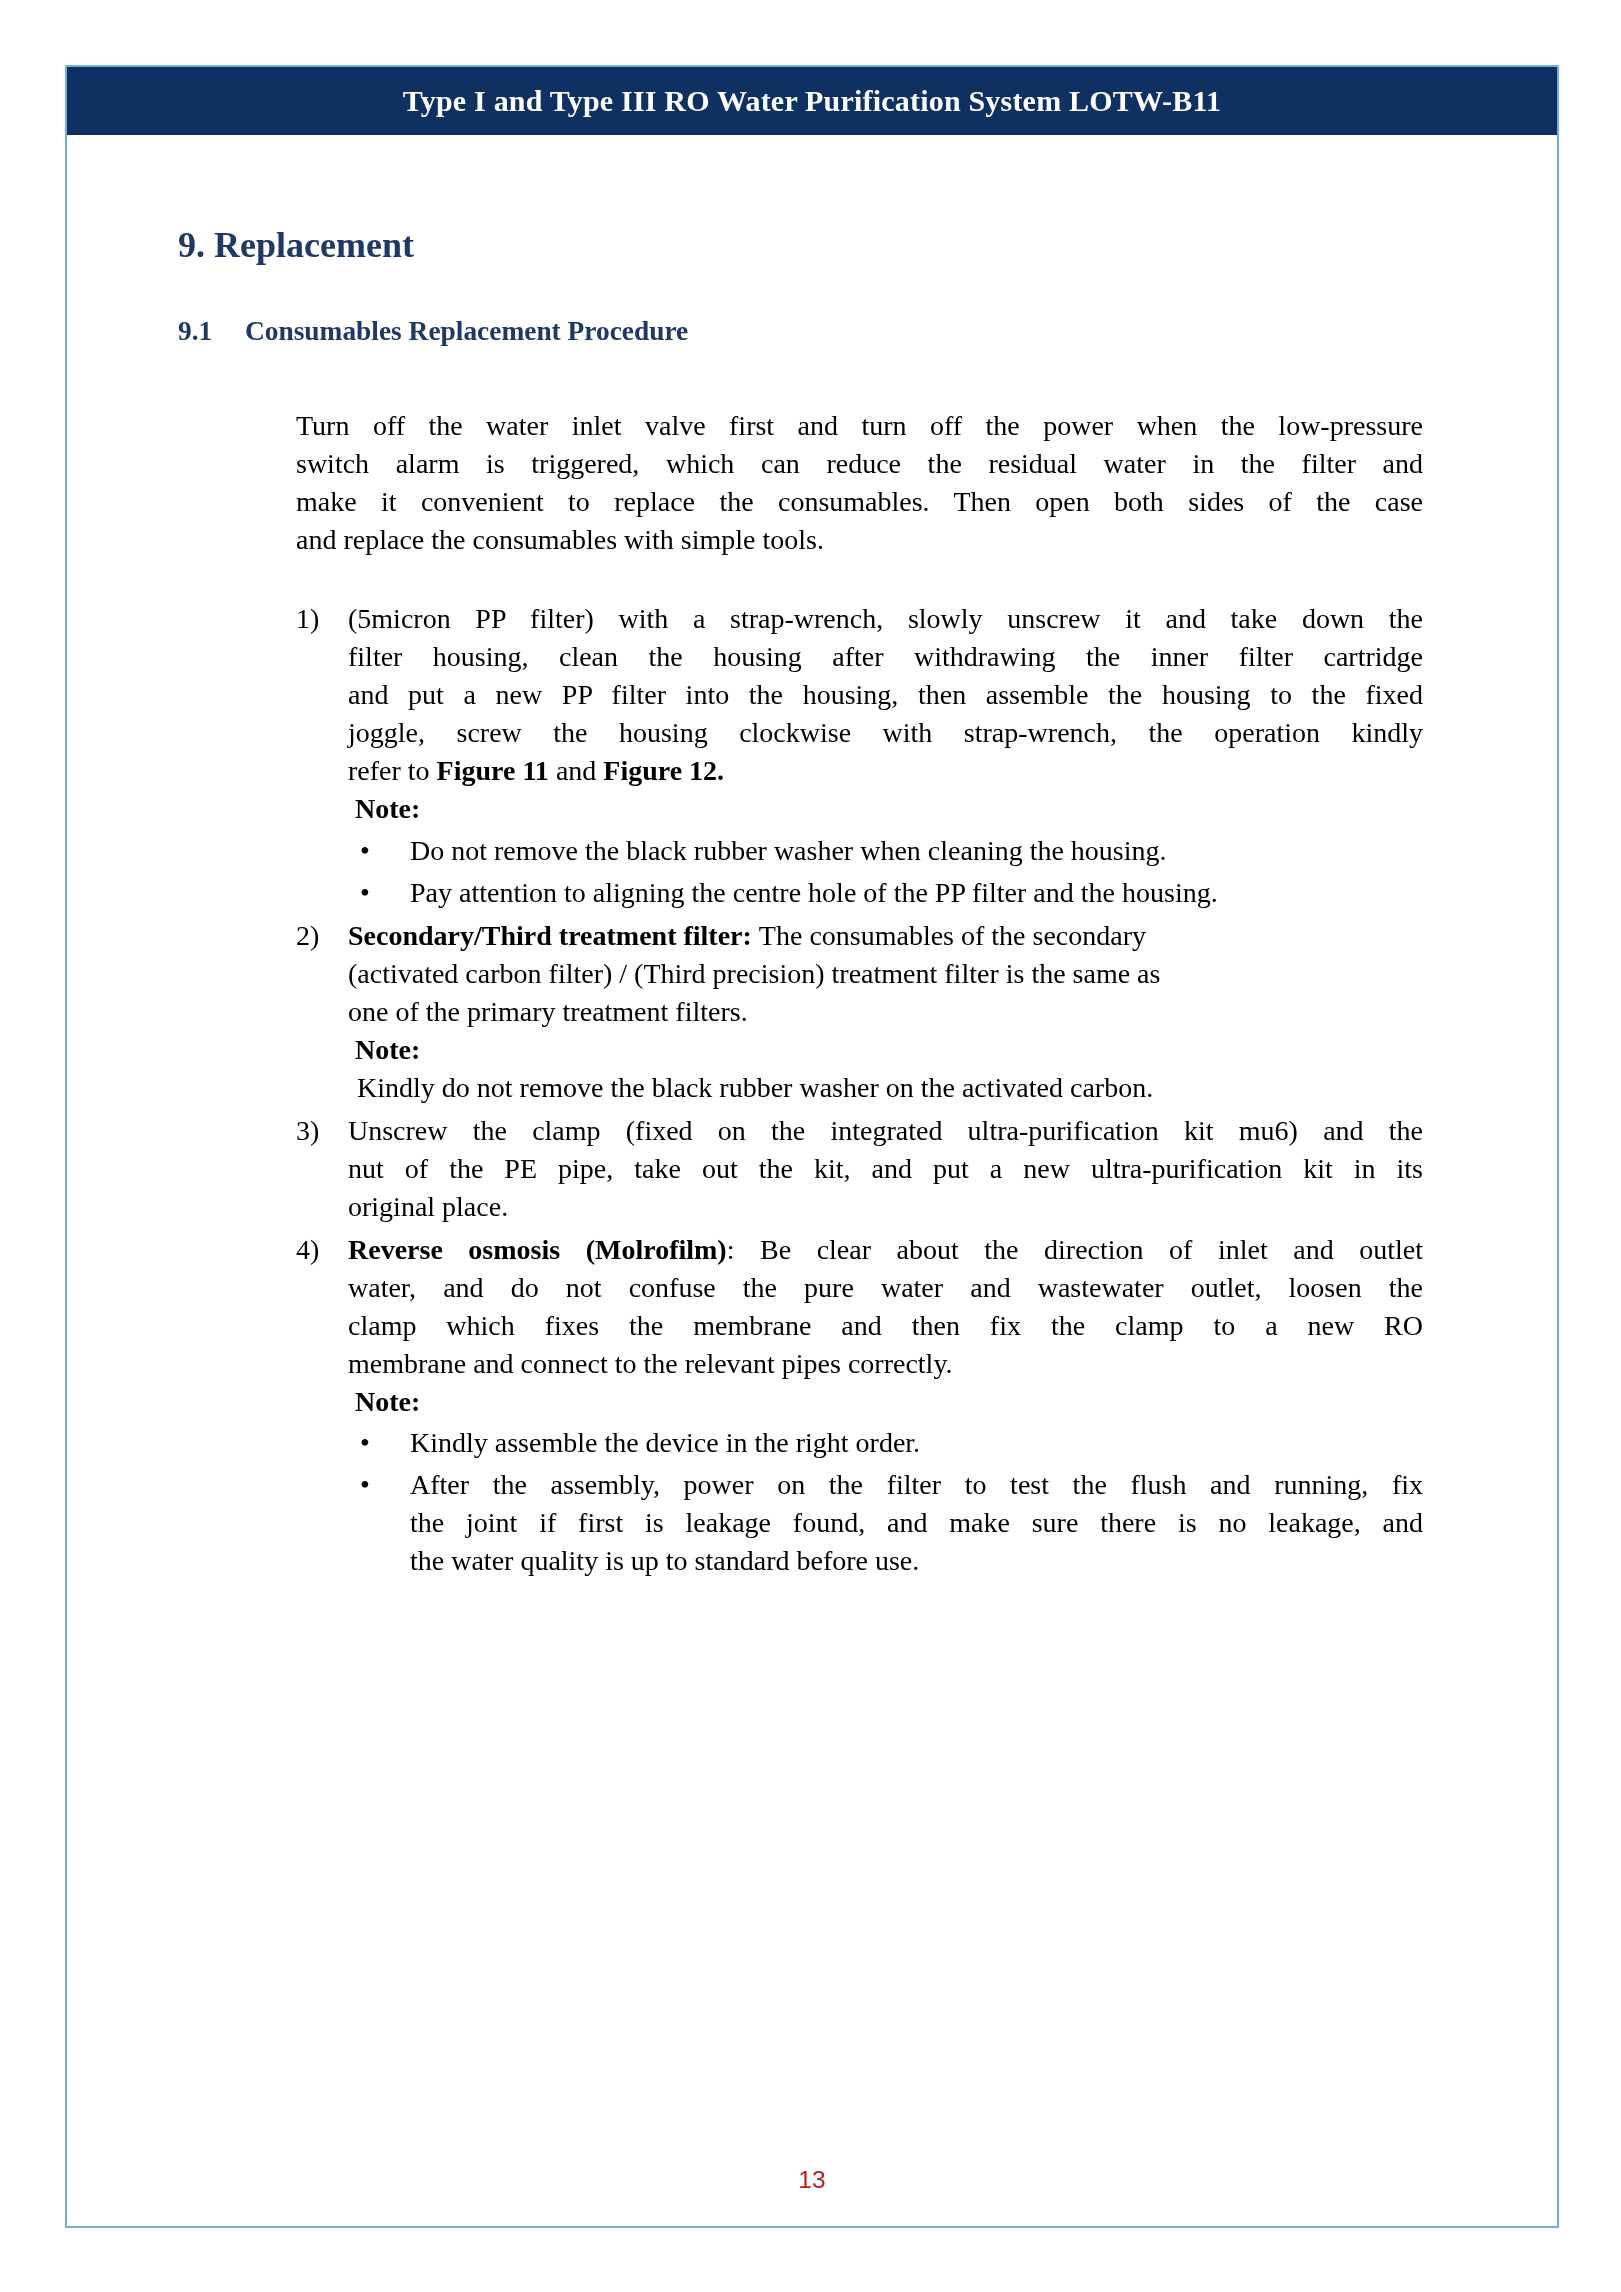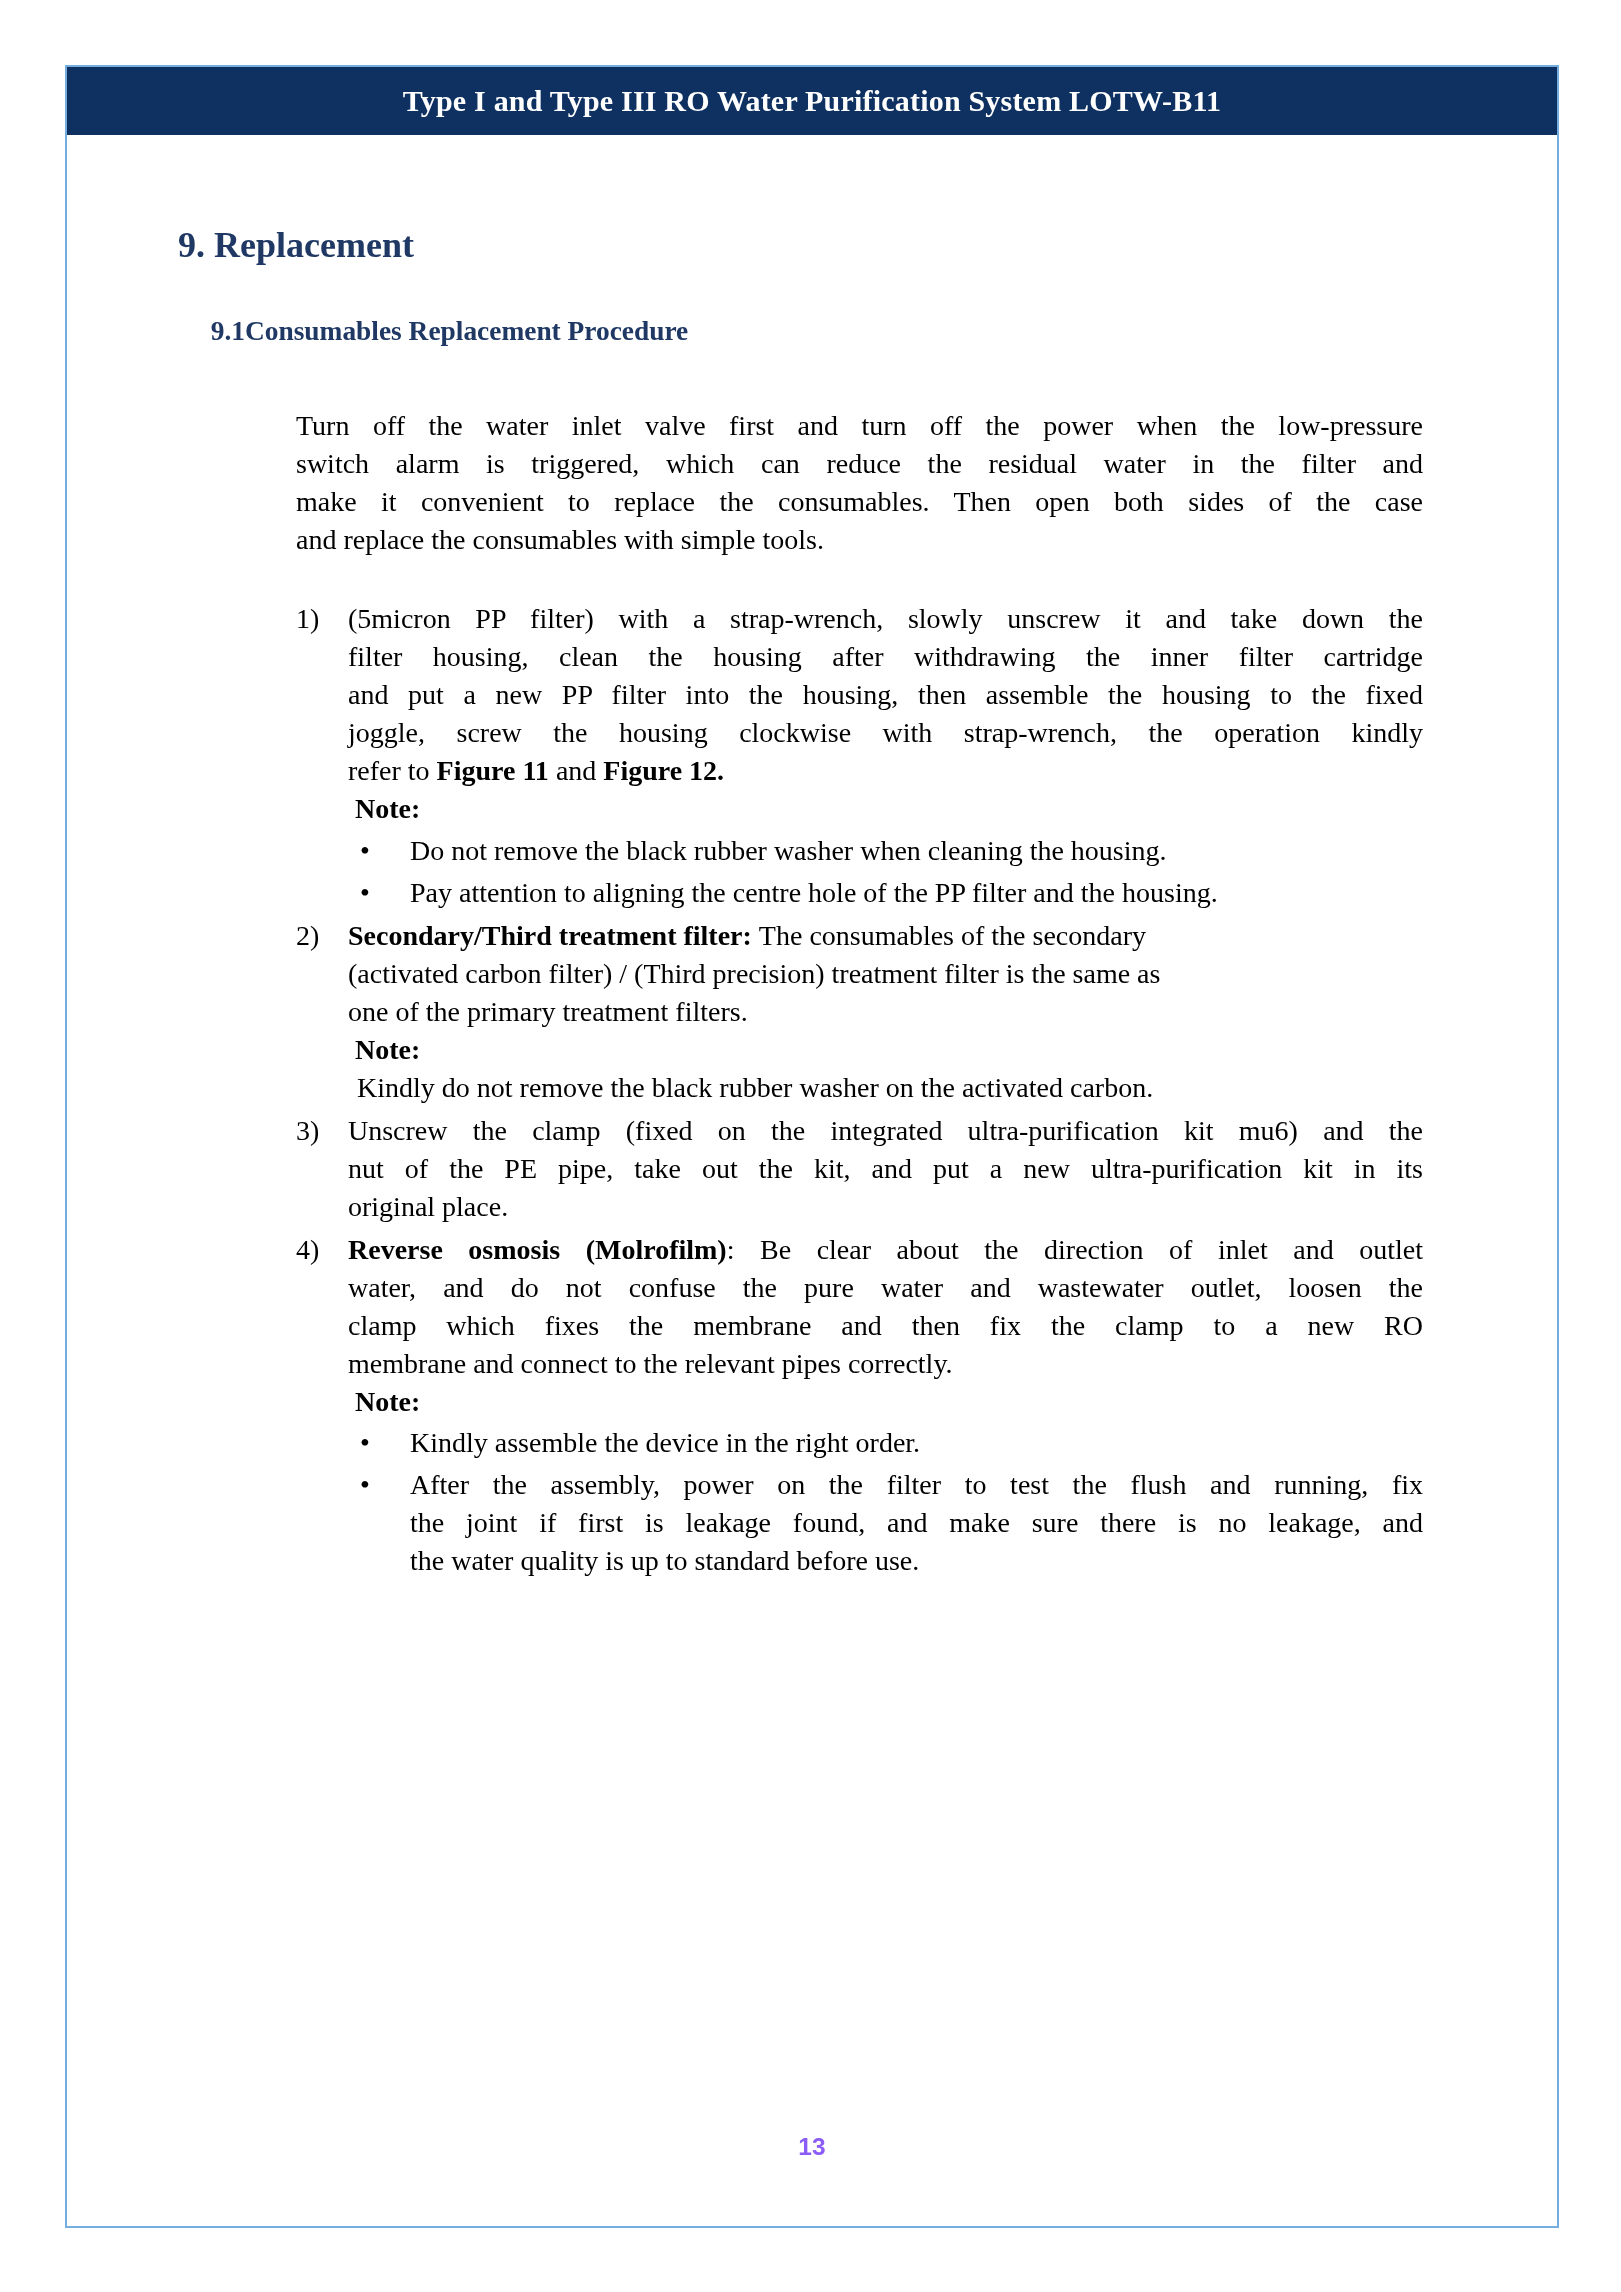--- a/index.html
+++ b/index.html
@@ -47,21 +47,20 @@
     display: flex;
   }
   .h1 .no { width: 36px; flex: none; }
   .h2 {
     margin: 48px 0 0 111px;
     color: var(--heading, #1F3864);
     font-weight: bold;
     font-size: 27.4px;
     line-height: 1.2;
     display: flex;
-    text-align: right;
   }
   .h2 .no { width: 67px; flex: none; }
 
   .content {
     font-size: 28px;
     line-height: 38px;
   }
   .intro {
     margin: 59px 0 41px 229px;
     width: 1127px;
@@ -90,28 +89,27 @@
   }
   .blk .glyph { width: 50px; flex: none; }
 
   .ln { }
   .ln.j {
     text-align: justify;
     text-align-last: justify;
   }
   .footer {
     position: absolute;
-    bottom: 65px;
+    bottom: 32px;
     left: 0;
     width: 100%;
     text-align: center;
     font-family: "Liberation Sans", sans-serif;
     font-size: 24.5px;
-    color: #8b5cf6;
-    font-weight: bold;
+    color: #b91c1c;
   }
 </style>
 </head>
 <body>
 
 <div class="page-frame">
 
   <div class="header-bar">
     <div class="header-title">Type I and Type III RO Water Purification System LOTW-B11</div>
   </div>

